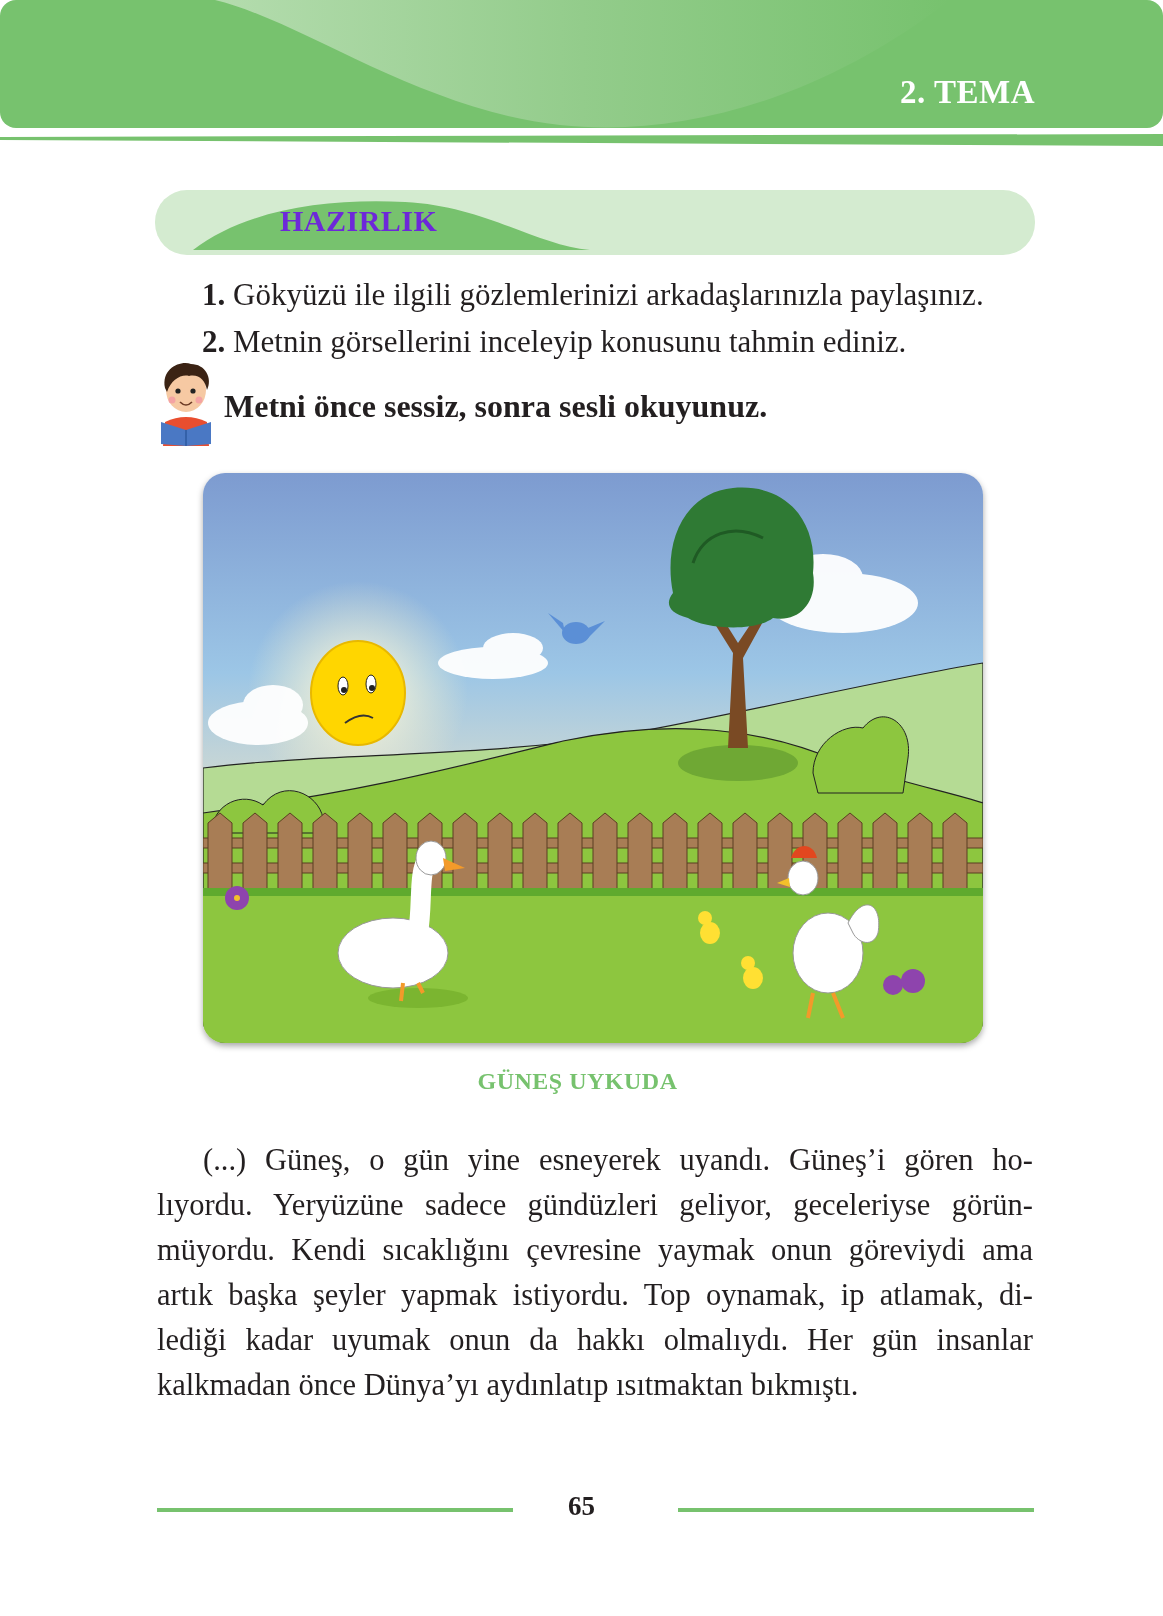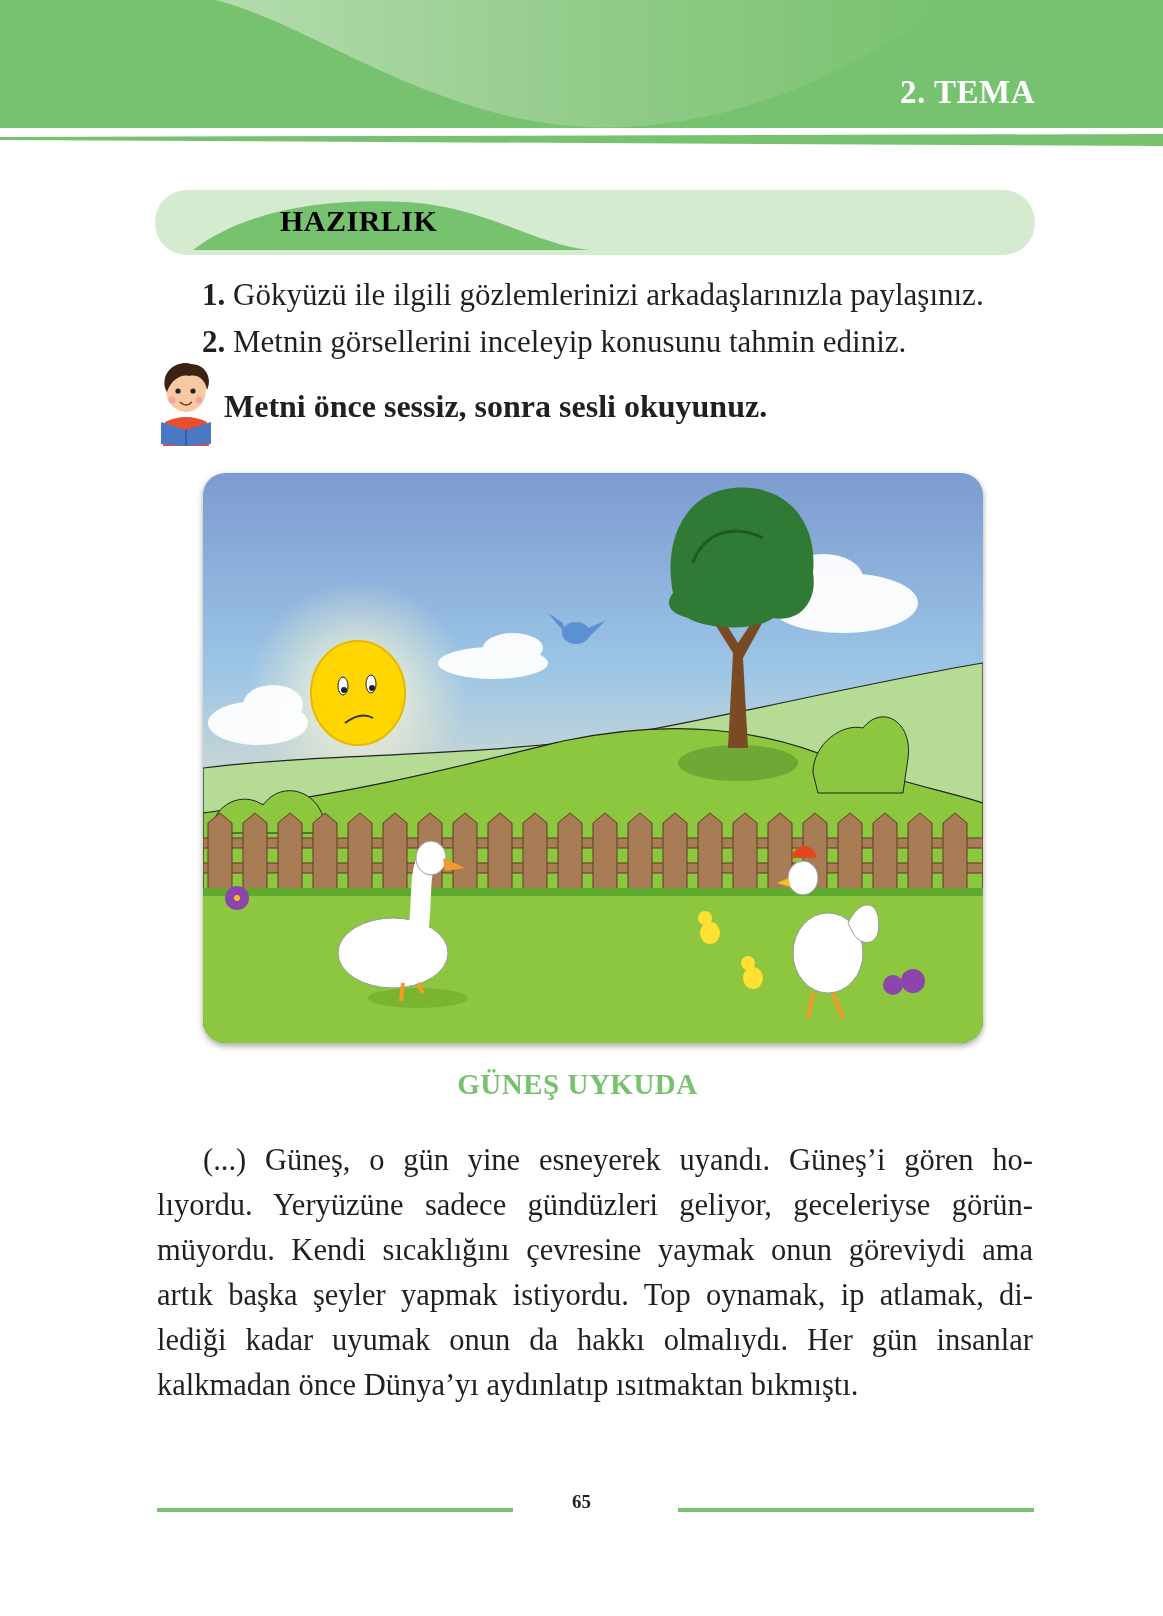--- a/index.html
+++ b/index.html
@@ -1,50 +1,50 @@
 <!DOCTYPE html>
 <html><head>
 <meta charset="utf-8">
 <style>
   * { margin:0; padding:0; box-sizing:border-box; }
   html, body { width:1163px; height:1616px; background:#ffffff; overflow:hidden; }
   body { position:relative; font-family:"Liberation Serif", serif; color:#231f20; }
 
   
-  .header { position:absolute; left:0; top:0; width:1163px; height:128px; background:#77c26e; overflow:hidden; }
+  .header { position:absolute; left:0; top:0; width:1163px; height:128px; background:#77c26e; overflow:hidden;border-radius:16px; }
   .header svg { position:absolute; left:0; top:0; }
   .theme-title { position:absolute; right:128px; top:74px; color:#ffffff; font-weight:bold; font-size:33px; letter-spacing:0.5px; }
   .header-stripe { position:absolute; left:0; top:132px; width:1163px; height:16px; }
 
   
   .prep-banner { position:absolute; left:155px; top:190px; width:880px; height:65px; background:#d4ebd0; border-radius:32px; overflow:hidden; }
   .prep-banner svg { position:absolute; left:0; top:0; }
-  .prep-title { position:absolute; left:125px; top:14px; color:#000000; font-weight:bold; font-size:30px; letter-spacing:0.5px; }
+  .prep-title { position:absolute; left:125px; top:14px; color:#6d28d9; font-weight:bold; font-size:30px; letter-spacing:0.5px; }
 
   .q { position:absolute; left:202px; font-size:31px; white-space:nowrap; }
   .q b { font-weight:bold; }
   .q1 { top:277px; }
   .q2 { top:324px; }
 
   .reader-icon { position:absolute; left:155px; top:360px; width:62px; height:86px; }
   .instruction { position:absolute; left:224px; top:388px; font-size:32px; font-weight:bold; white-space:nowrap; }
 
   
   .illustration { position:absolute; left:203px; top:473px; width:780px; height:570px; border-radius:22px; overflow:hidden; box-shadow:0 3px 6px rgba(0,0,0,0.35); }
 
-  .story-title { position:absolute; left:0; width:1155px; top:1068px; text-align:center; color:#77c26e; font-size:29px; font-weight:bold; letter-spacing:0.5px; }
+  .story-title { position:absolute; left:0; width:1155px; top:1068px; text-align:center; color:#77c26e; font-size:24px; font-weight:bold; letter-spacing:0.5px; }
   .story { position:absolute; left:157px; top:1118px; width:876px; font-size:30.5px; line-height:45px;margin-top:20px; }
   .story p { text-align:justify; text-align-last:justify; white-space:nowrap; }
   .story p.last { text-align-last:left; }
   .story p.first { padding-left:46px; }
 
   .footer-line { position:absolute; top:1508px; height:4px; background:#77c26e; }
   .footer-left { left:157px; width:356px; }
   .footer-right { left:678px; width:356px; }
-  .page-number { position:absolute; left:0; width:1163px; top:1491px; text-align:center; font-size:19px; font-weight:bold; }
+  .page-number { position:absolute; left:0; width:1163px; top:1491px; text-align:center; font-size:27px; font-weight:bold; }
 </style>
 </head>
 <body>
 
 <div class="header">
   <svg width="1163" height="128" viewBox="0 0 1163 128">
     <defs>
       <linearGradient id="wg" x1="0" y1="0" x2="1" y2="0">
         <stop offset="0" stop-color="#b4dcae"></stop>
         <stop offset="0.5" stop-color="#93cc8b"></stop>

